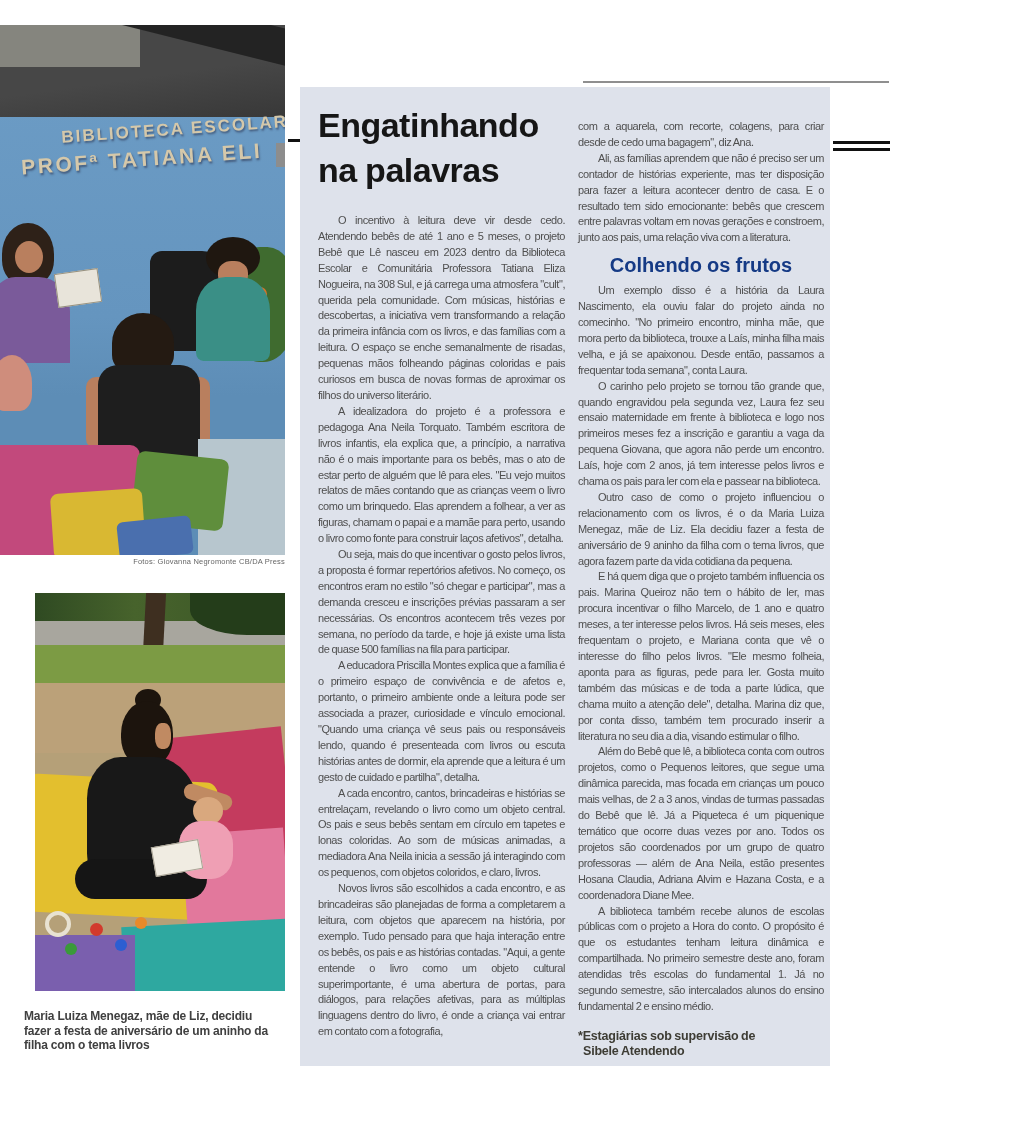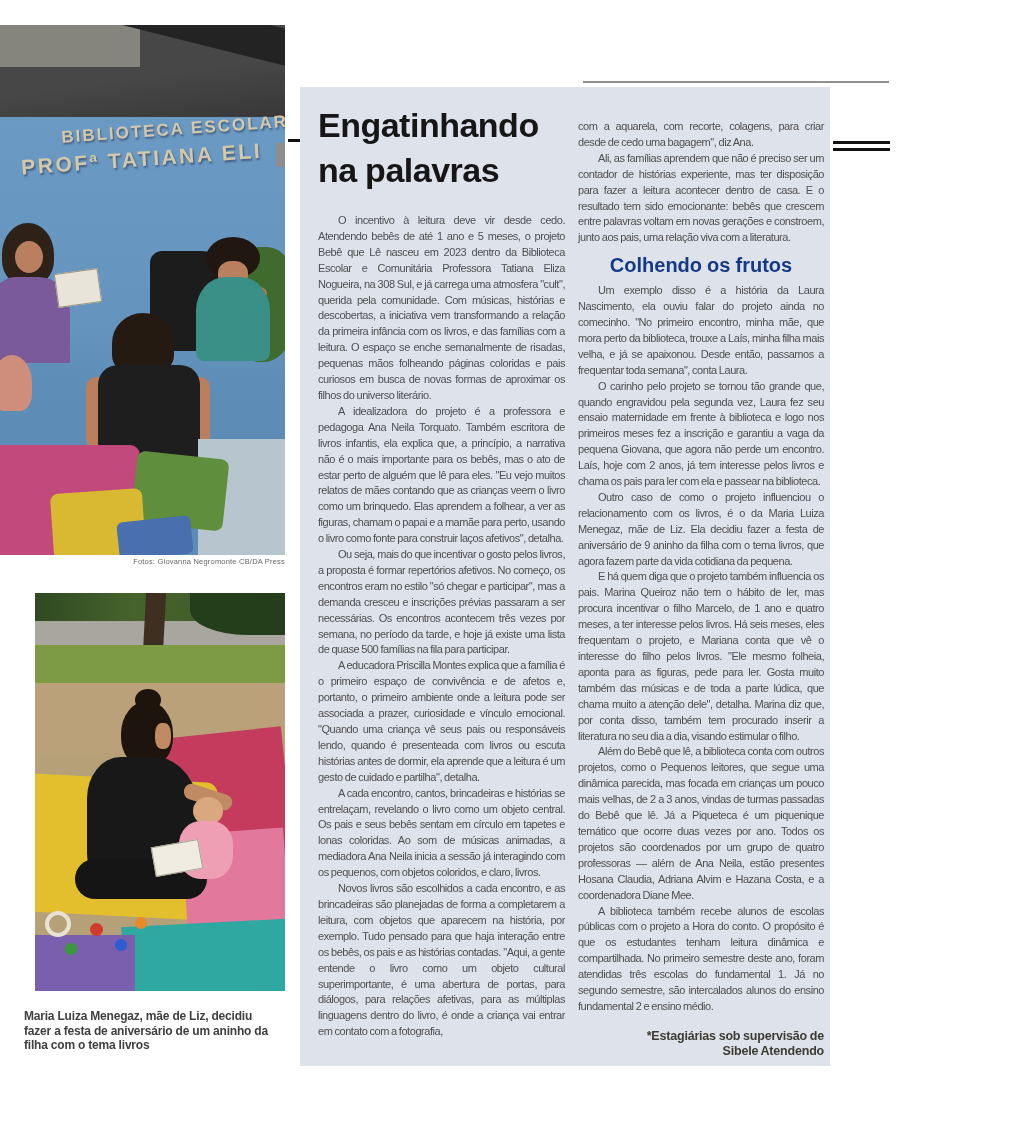--- a/index.html
+++ b/index.html
@@ -35,21 +35,21 @@
        line-height:15.9px;letter-spacing:-0.45px;word-spacing:-0.5px;hyphens:auto;}
   .col p{margin:0;}
   .col p.ind{text-indent:20px;}
   .col1{left:318px;top:103px;width:247px;}
   .col2{left:578px;top:119px;width:246px;}
   h1.title{margin:0 0 20px 0;font-size:34px;line-height:45px;font-weight:bold;
            color:#161616;letter-spacing:-0.5px;text-align:left;}
   h2.sect{margin:12px 0 9px 0;font-size:20px;font-weight:bold;color:#153a85;
           letter-spacing:0;text-align:center;}
   .footnote{margin-top:14px;font-weight:bold;font-size:12.5px;line-height:15.5px;
-            color:#3d3c34;letter-spacing:-0.2px;text-align:right;}
+            color:#3d3c34;letter-spacing:-0.2px;text-align:left;}
   .footnote div:last-child{padding-left:5px;}
 </style>
 </head>
 <body>
 
 <div class="page">
 
   <figure class="photo1">
     <div class="s" style="left:0;top:0;width:285px;height:92px;background:linear-gradient(172deg,#474747 55%,#383838);"></div>
     <div class="s" style="left:0;top:0;width:140px;height:42px;background:#85857e;"></div>

